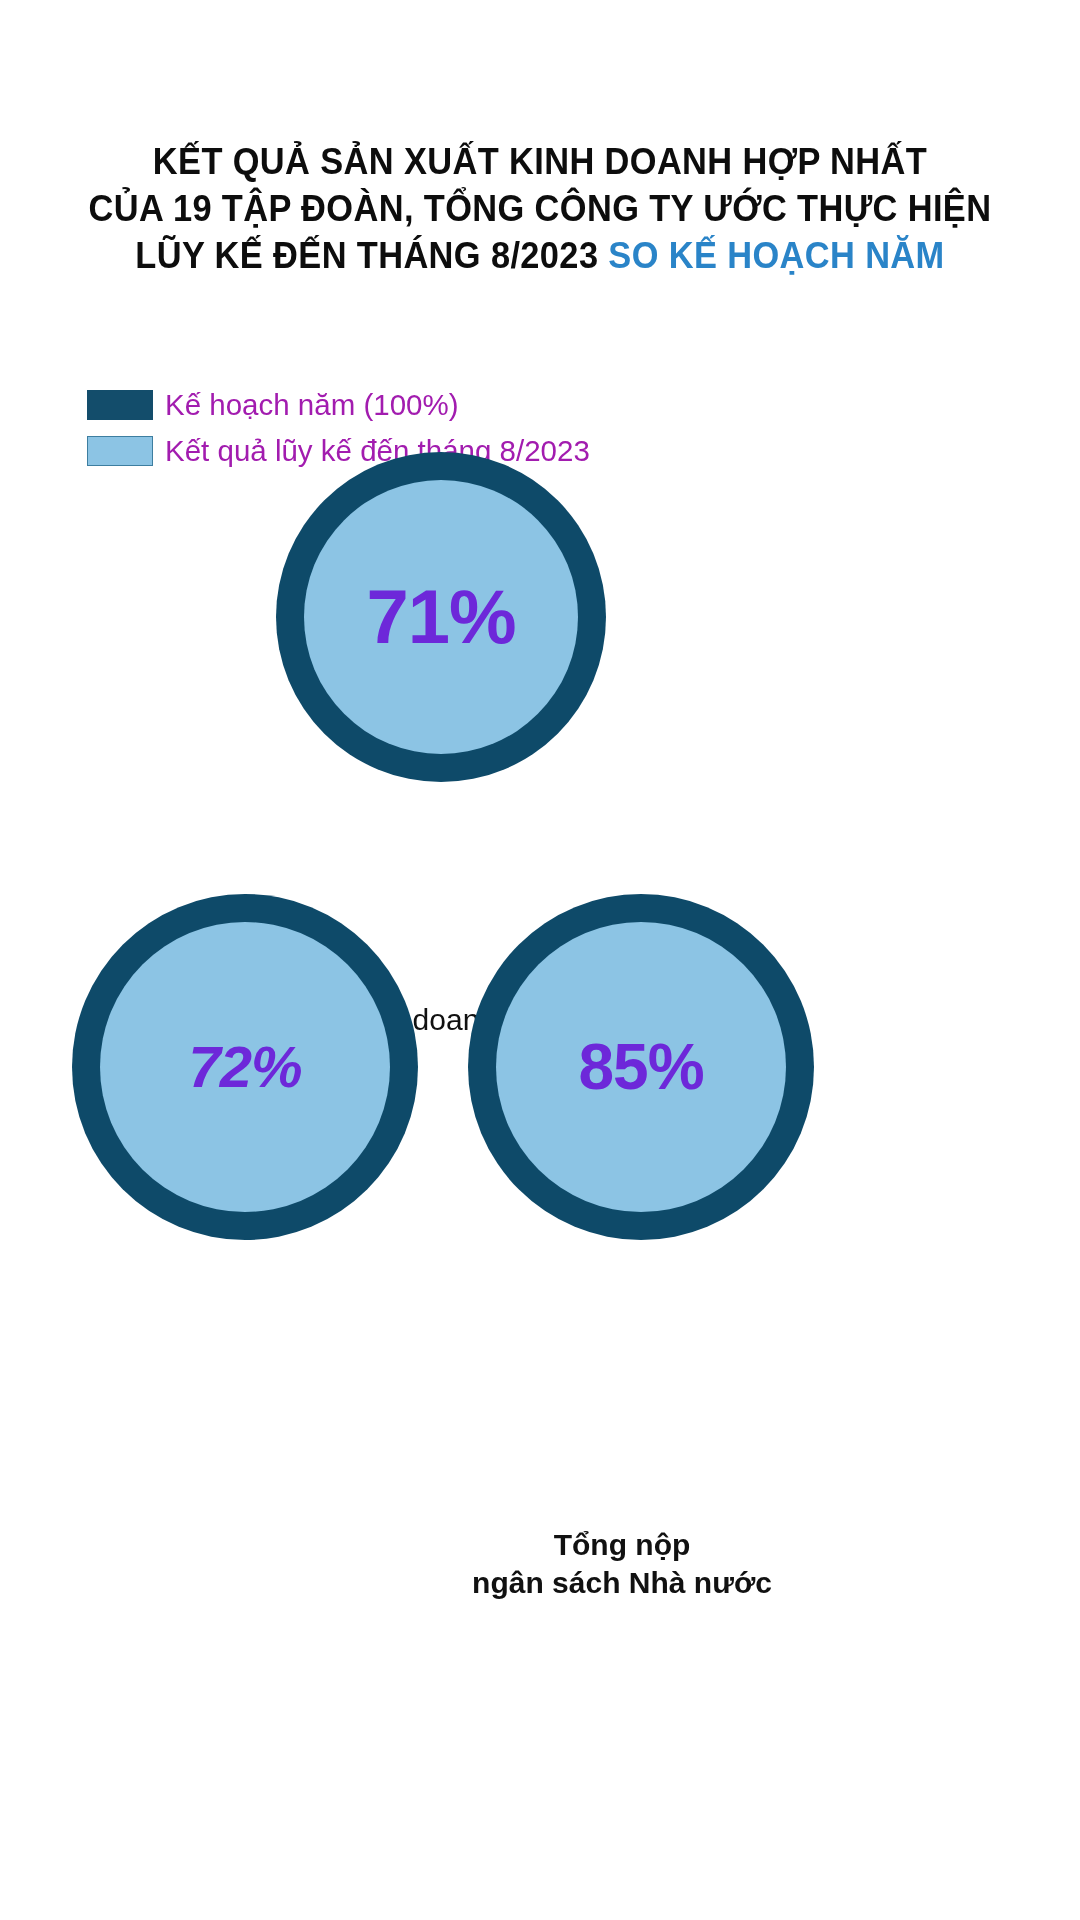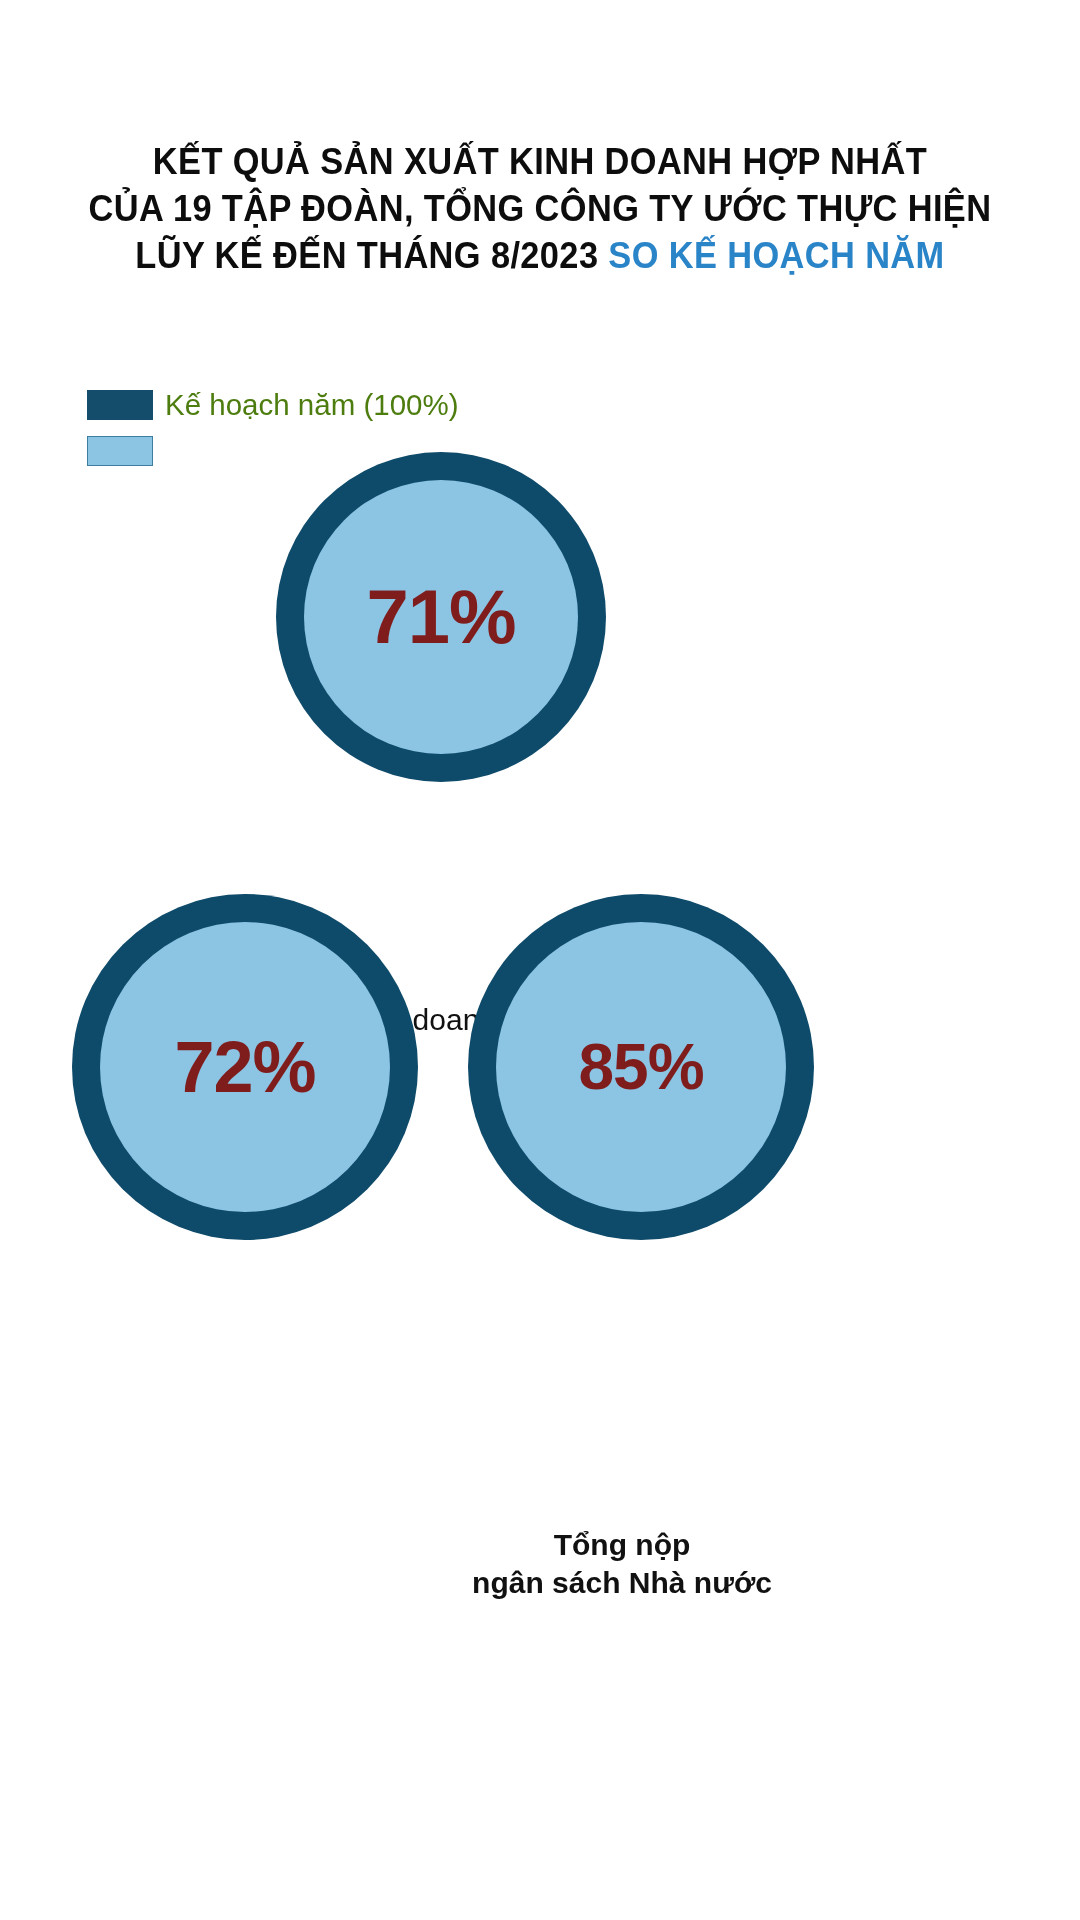--- a/index.html
+++ b/index.html
@@ -54,21 +54,21 @@
   .legend-swatch {
     width: 66px;
     height: 30px;
     margin-right: 12px;
     flex: 0 0 auto;
   }
   .legend-swatch.plan  { background: #134d6b; }
   .legend-swatch.result{ background: #8cc4e4; border: 1px solid #3d7ea0; }
   .legend-label {
     font-size: 29.5px;
-    color: #4d7c0f;
+    color: #a21caf;
     line-height: 1;
     white-space: nowrap;
   }
 
   
   .donut {
     position: absolute;
     border-radius: 50%;
     background: #0e4a69;
     display: flex;
@@ -78,34 +78,34 @@
   .donut-inner {
     border-radius: 50%;
     background: #8cc4e4;
     display: flex;
     align-items: center;
     justify-content: center;
   }
   .donut-value {
     font-family: "Liberation Sans Narrow", "Liberation Sans", sans-serif;
     font-weight: bold;
-    color: #7f1d1d;
+    color: #6d28d9;
     letter-spacing: -1px;
     line-height: 1;
   }
 
   
   #circle-revenue { top: 452px; left: 276px; width: 330px; height: 330px; }
   #circle-revenue .donut-inner { width: 274px; height: 274px; }
   #circle-revenue .donut-value { font-size: 76px; }
 
   
   #circle-profit { top: 894px; left: 72px; width: 346px; height: 346px; }
   #circle-profit .donut-inner { width: 290px; height: 290px; }
-  #circle-profit .donut-value { font-size: 72px; }
+  #circle-profit .donut-value { font-size: 58px; font-style: italic; }
 
   
   #circle-budget { top: 894px; left: 468px; width: 346px; height: 346px; }
   #circle-budget .donut-inner { width: 290px; height: 290px; }
   #circle-budget .donut-value { font-size: 64px; }
 
   
   .donut-label {
     position: absolute;
     text-align: center;
@@ -128,20 +128,21 @@
     <div class="title-line"><span>LŨY KẾ ĐẾN THÁNG 8/2023 </span><span class="accent">SO KẾ HOẠCH NĂM</span></div>
   </div>
 
   <div class="legend">
     <div class="legend-row">
       <span class="legend-swatch plan"></span>
       <span class="legend-label">Kế hoạch năm (100%)</span>
     </div>
     <div class="legend-row">
       <span class="legend-swatch result"></span>
+      <span class="legend-label">Kết quả lũy kế đến tháng 8/2023</span>
     </div>
   </div>
 
   <div class="donut" id="circle-revenue">
     <div class="donut-inner">
       <span class="donut-value">71%</span>
     </div>
   </div>
   <div class="donut-label" id="label-revenue">
     <div>Tổng doanh thu</div>

